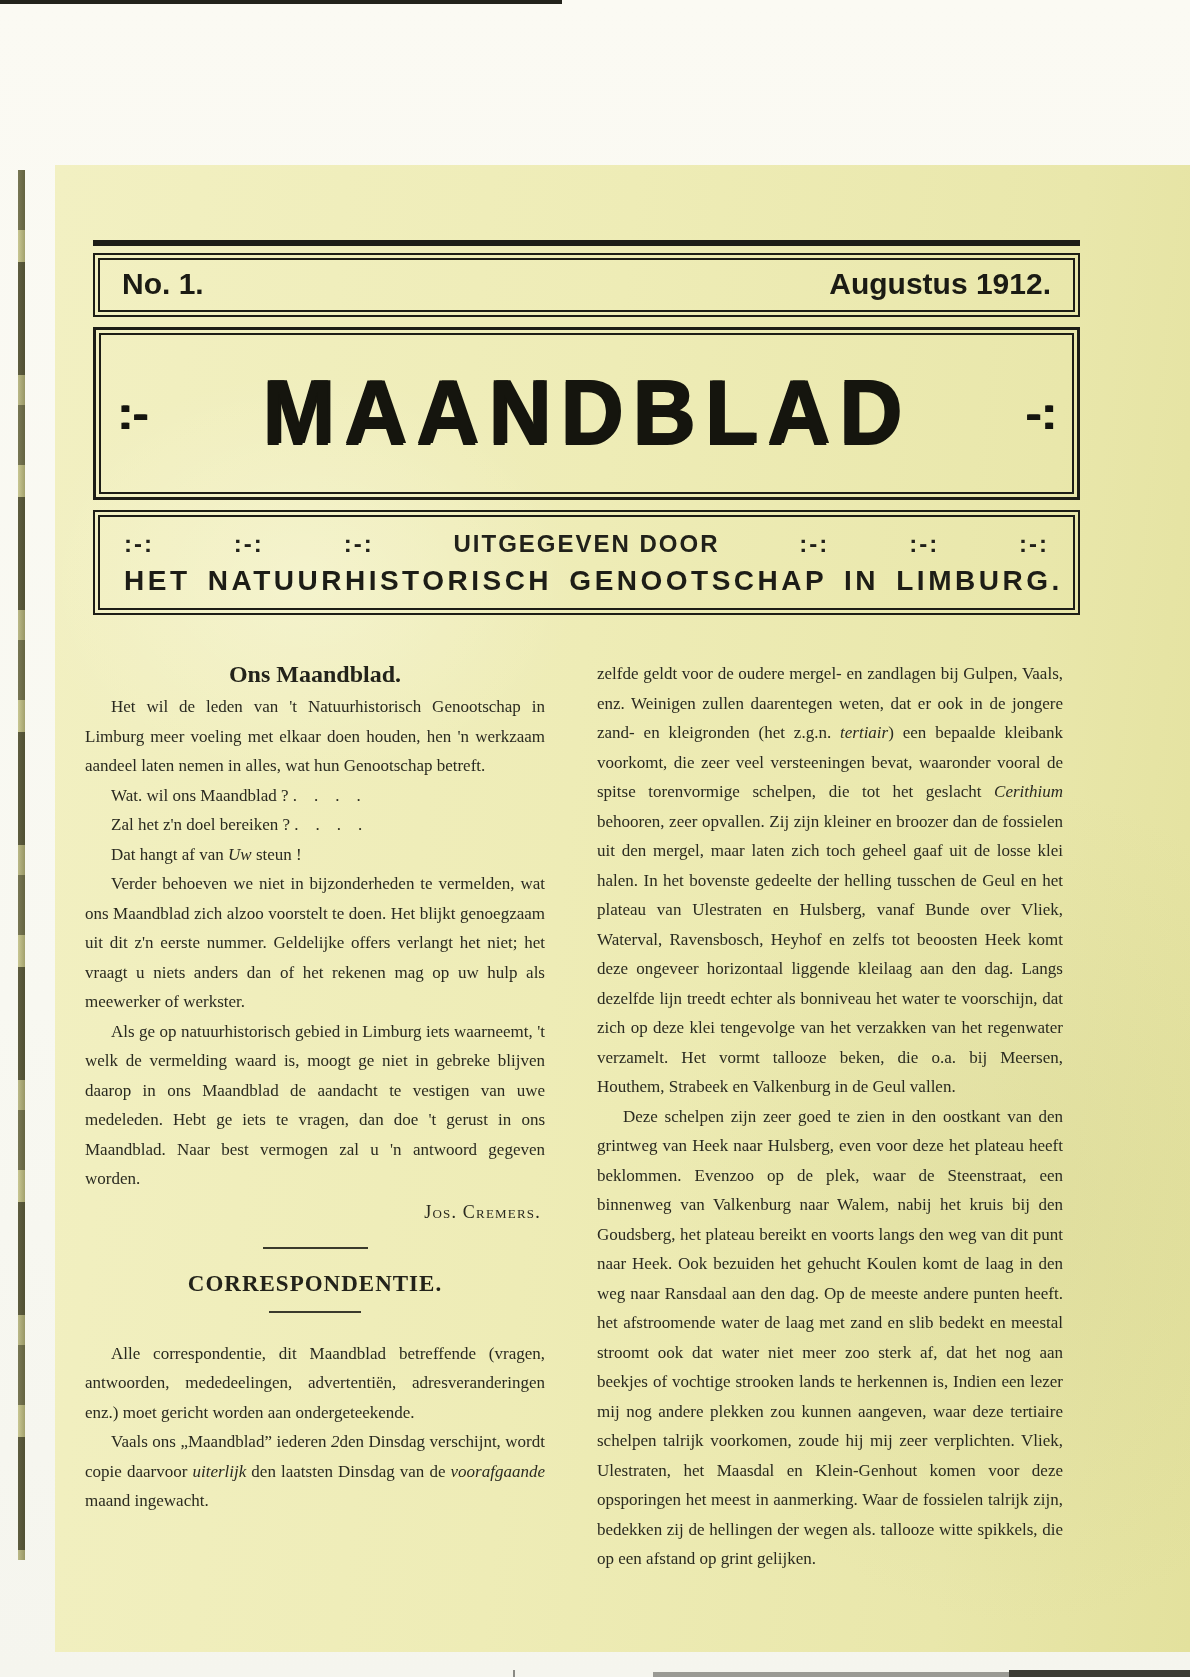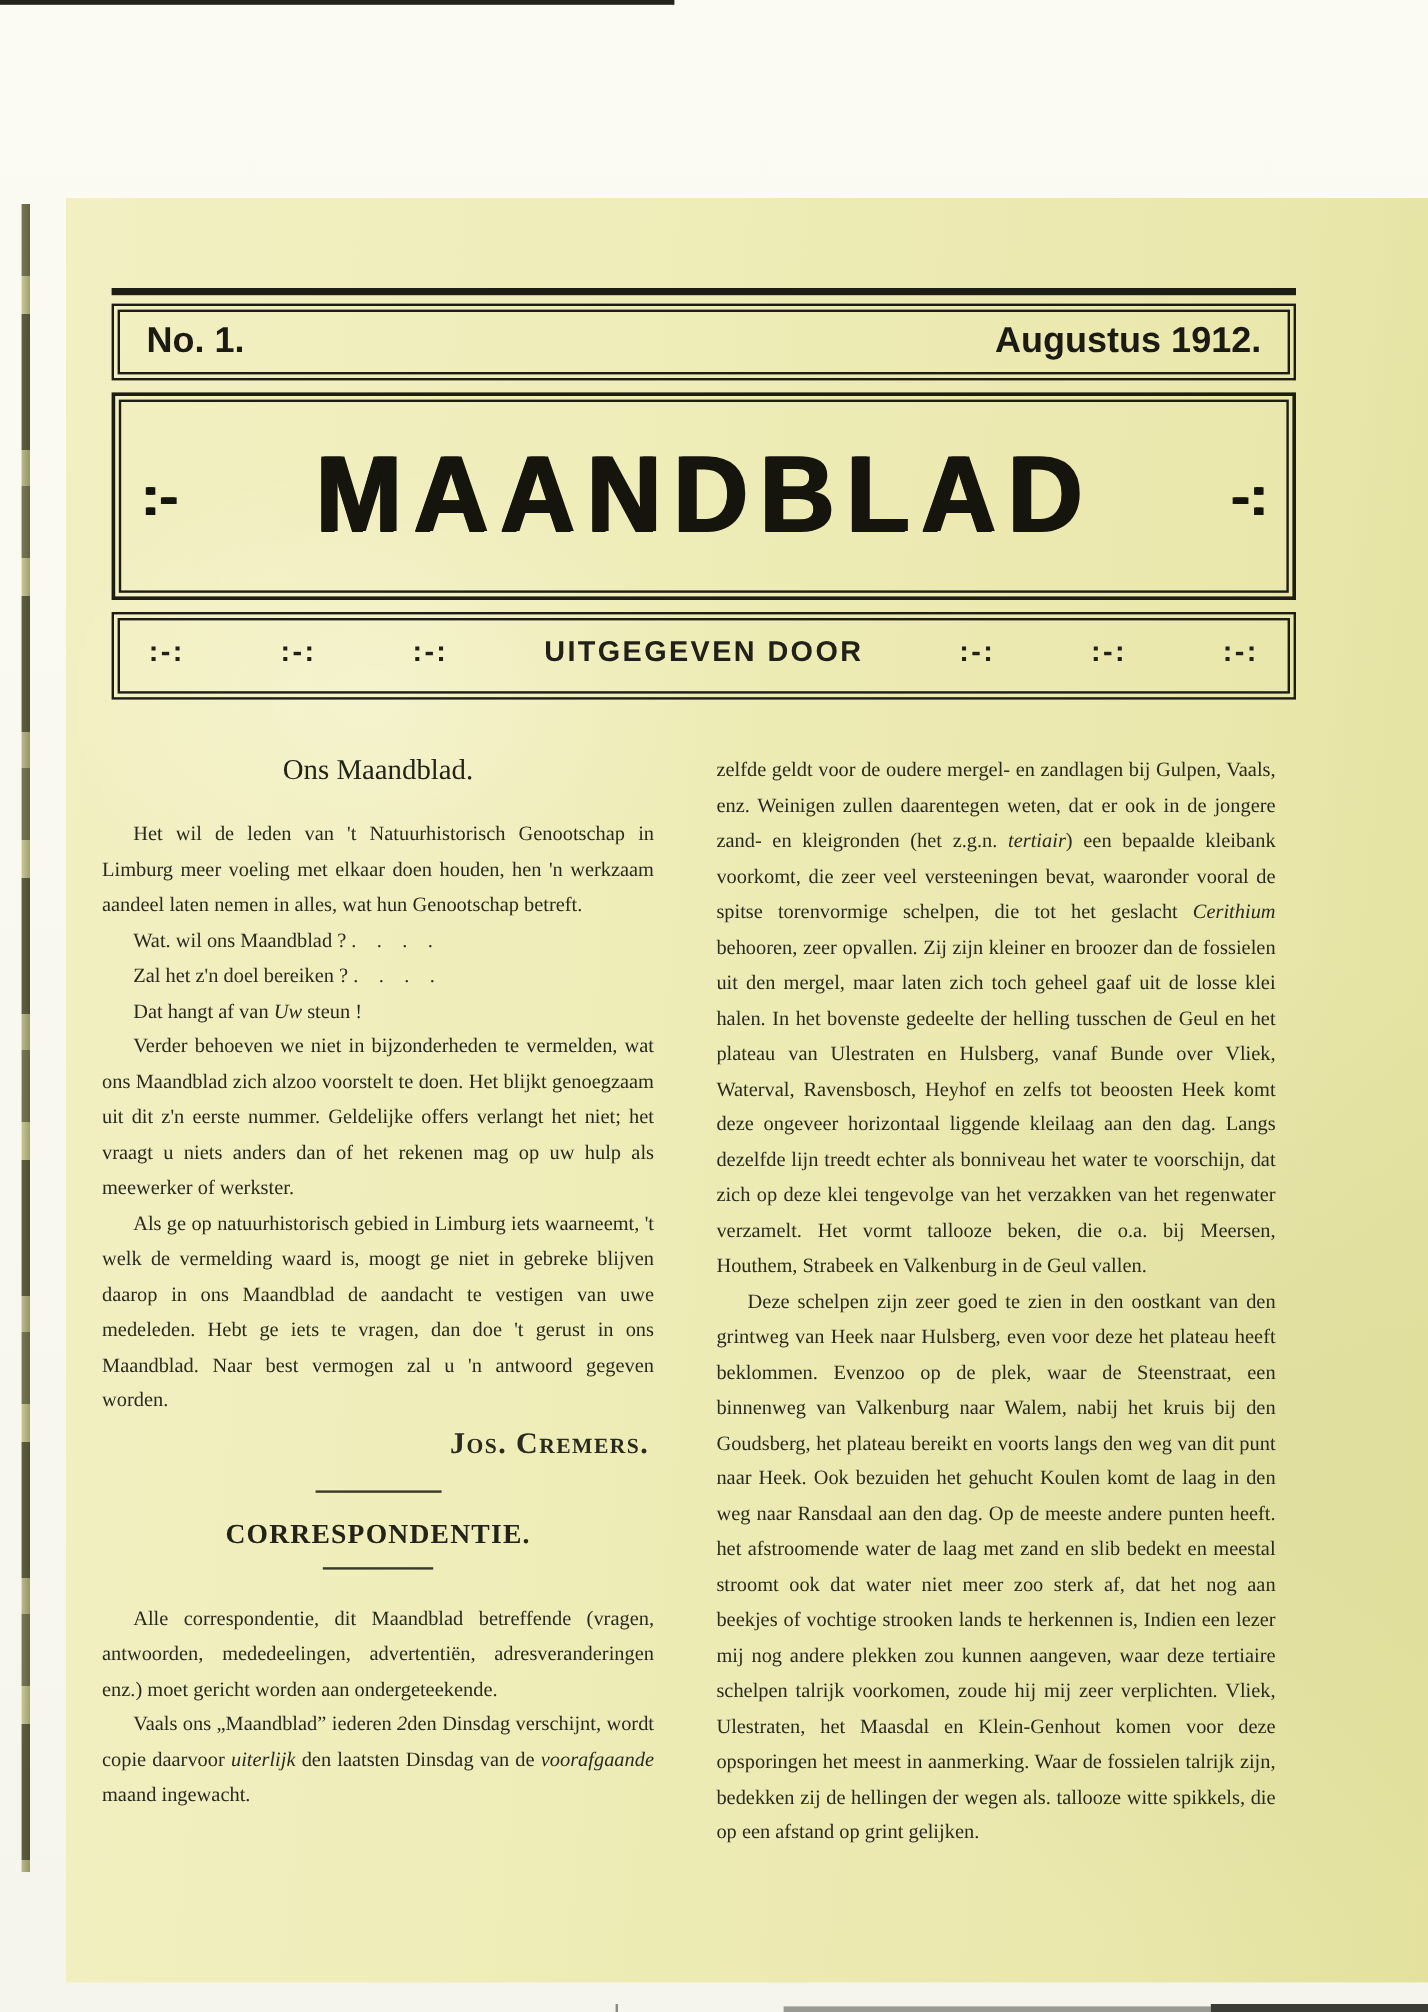--- a/index.html
+++ b/index.html
@@ -59,22 +59,22 @@
     font-size:28px;letter-spacing:3.5px;word-spacing:6px;color:#1d1d16;white-space:nowrap;
   }
   
   .columns{display:flex;margin:44px 0 0 30px;gap:52px;}
   .col-left{width:460px;flex:0 0 460px;}
   .col-right{width:466px;flex:0 0 466px;}
   p{margin:0;text-align:justify;font-size:17px;line-height:29.5px;color:#2a2a20;}
   p.ind{text-indent:26px;}
   .it{font-style:italic;}
   .sc{font-variant:small-caps;letter-spacing:1.2px;}
-  .art-head{font-size:24px;font-weight:normal;text-align:center;margin:2px 0 24px;color:#23231a;}
-  .sig1{text-align:right;padding-right:4px;margin-top:8px;font-size:25px;font-weight:bold;}
+  .art-head{font-size:24px;font-weight:bold;text-align:center;margin:2px 0 4px;color:#23231a;}
+  .sig1{text-align:right;padding-right:4px;margin-top:8px;font-size:18px;}
   .divider{width:105px;border:0;border-top:2px solid #3a3a2c;margin:24px auto 22px;}
   .divider.small{width:92px;margin:14px auto 26px;}
   .corr-head{text-align:center;font-weight:bold;font-size:23px;letter-spacing:1px;margin:4px;color:#23231a;}
   
   .bottom-bar{position:absolute;bottom:0;}
   .bar-gray{left:653px;width:356px;height:5px;background:#9a9a94;}
   .bar-dark{left:1009px;width:181px;height:7px;background:#3c3c36;}
   .bottom-tick{position:absolute;left:513px;bottom:0;width:2px;height:7px;background:#8a8a84;}
 </style>
 </head>
@@ -107,20 +107,21 @@
       <div class="dbox-inner sub-inner">
         <div class="sub1">
             <span>:-:</span>
             <span>:-:</span>
             <span>:-:</span>
             <span>UITGEGEVEN DOOR</span>
             <span>:-:</span>
             <span>:-:</span>
             <span>:-:</span>
           </div>
+        <div class="sub2">HET NATUURHISTORISCH GENOOTSCHAP IN LIMBURG.</div>
       </div>
     </div>
   </div>
 
   <div class="columns">
 
     <div class="col-left">
       <h2 class="art-head">Ons Maandblad.</h2>
       <p class="ind">Het wil de leden van 't Natuurhistorisch Genootschap in Limburg meer voeling met elkaar doen houden, hen 'n werkzaam aandeel laten nemen in alles, wat hun Genootschap betreft.</p>
       <p class="ind">Wat. wil ons Maandblad ? . . . .</p>

